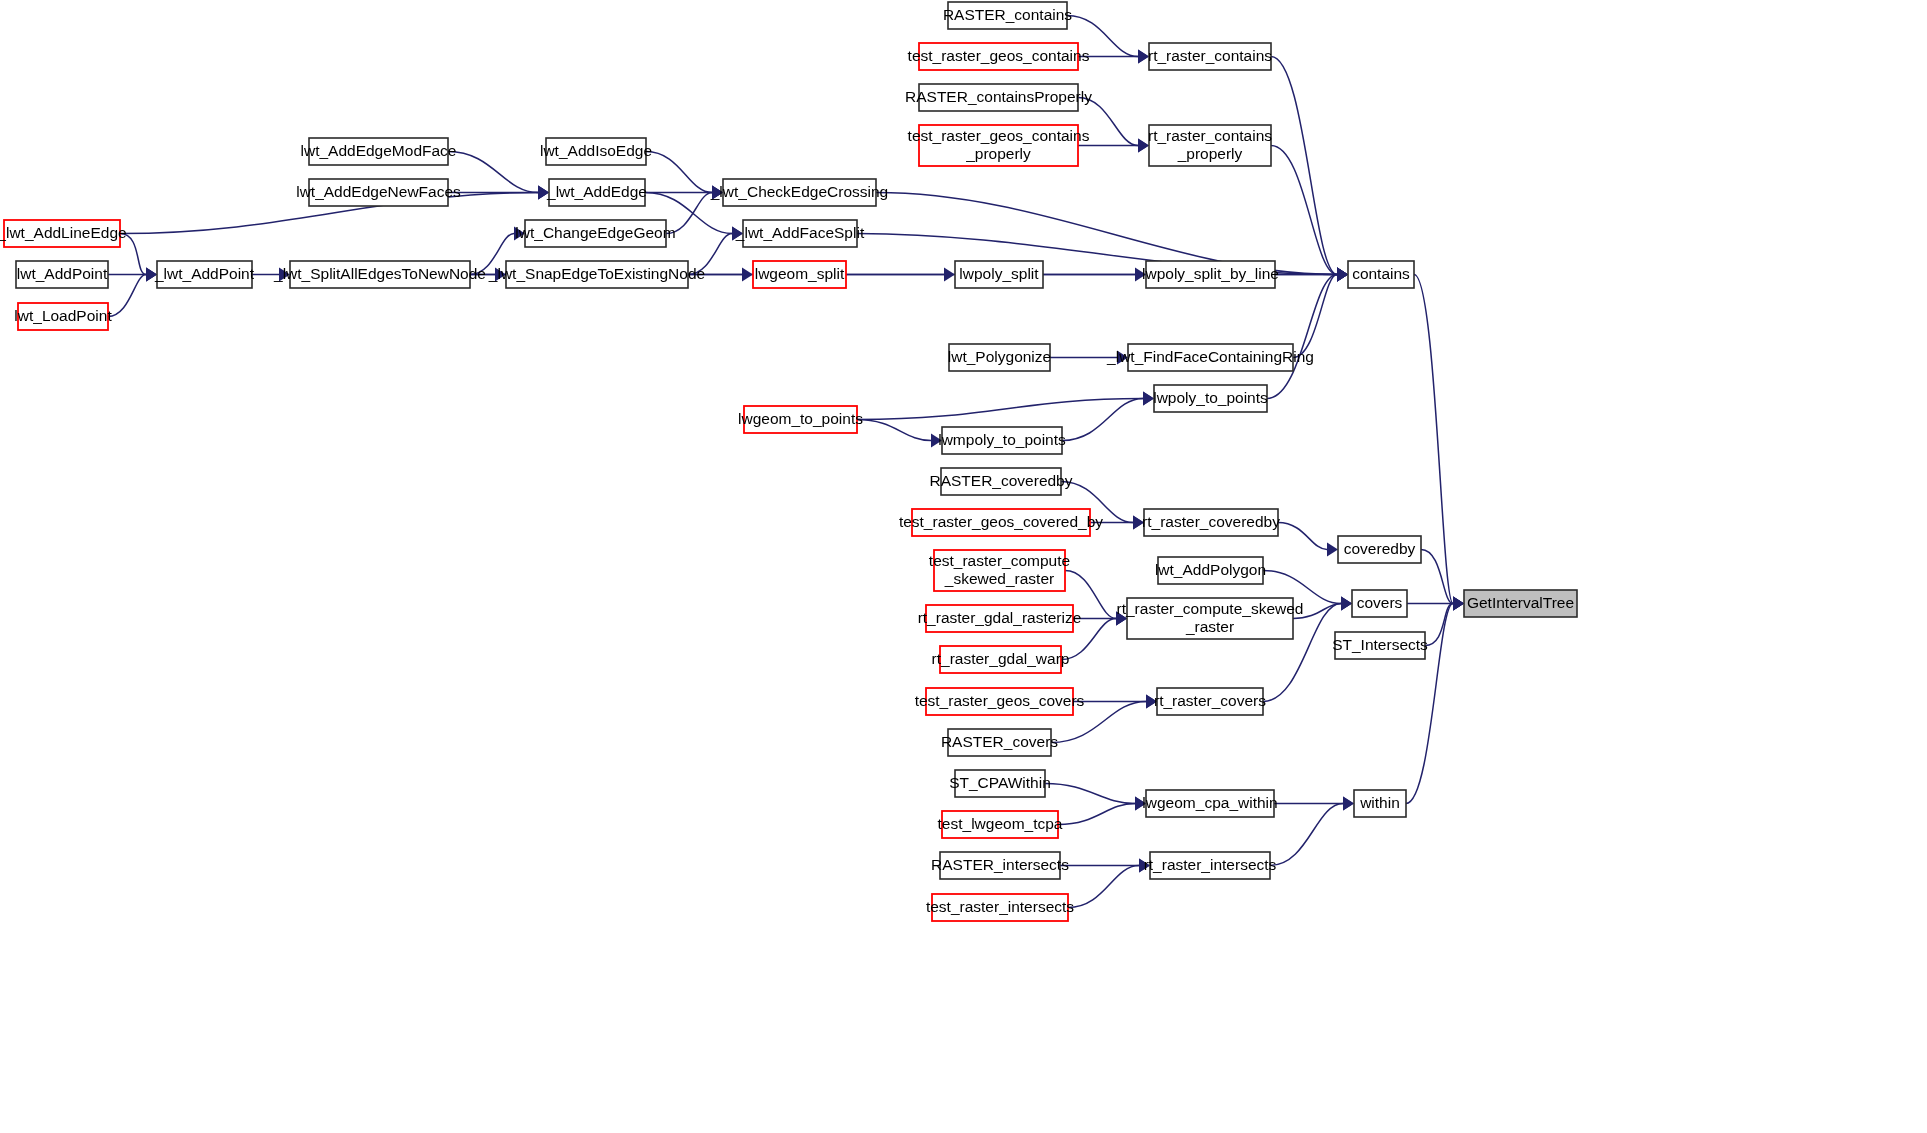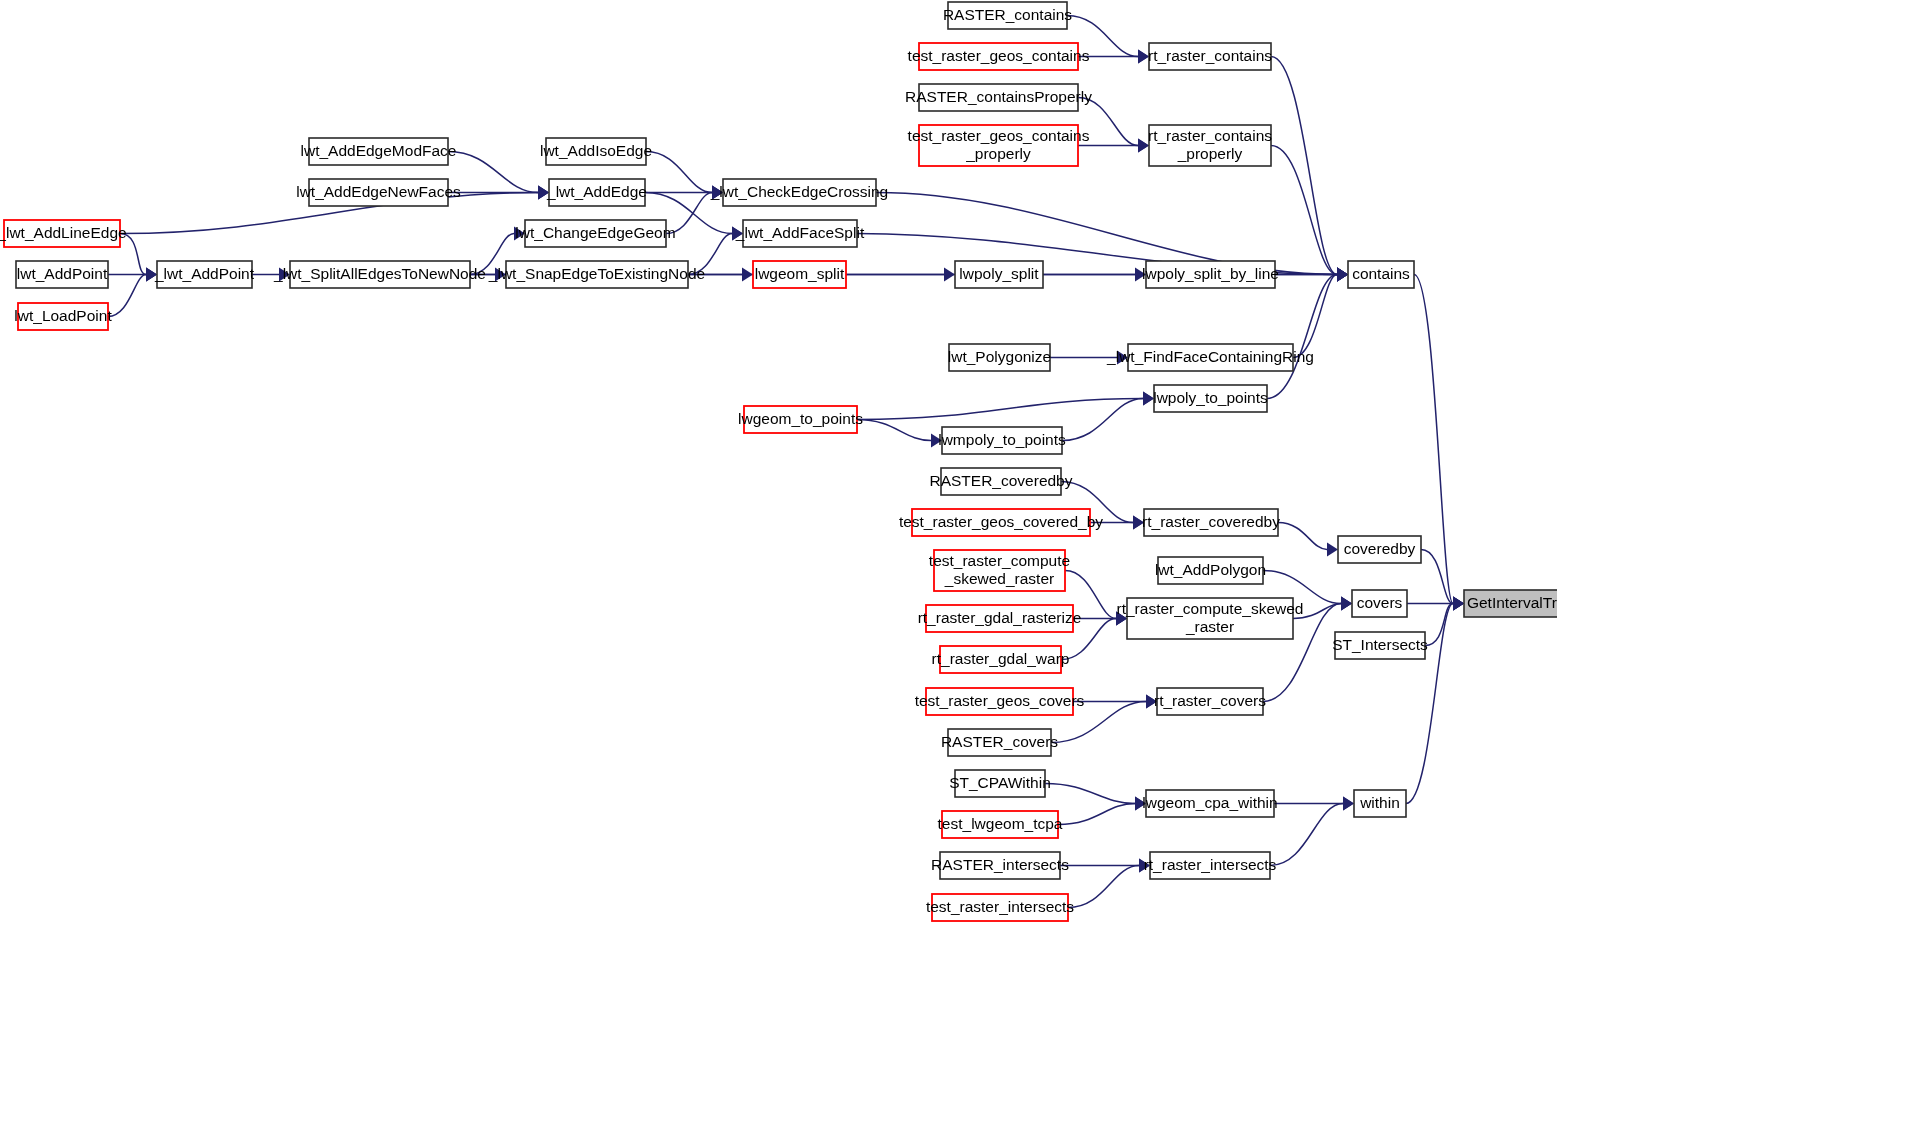--- a/index.html
+++ b/index.html
@@ -7,20 +7,21 @@
     padding: 0;
     background: #ffffff;
     font-family: "Liberation Sans", sans-serif;
   }
   #canvas-wrap {
     position: relative;
     width: 1557px;
     height: 1133px;
     background: #ffffff;
     overflow: hidden;
+    padding-left: 48px;
   }
   svg#graph {
     position: absolute;
     top: 0; left: 0;
     width: 1927px;
     height: 1133px;
     display: block;
   }
   .node-box {
     fill: #ffffff;

